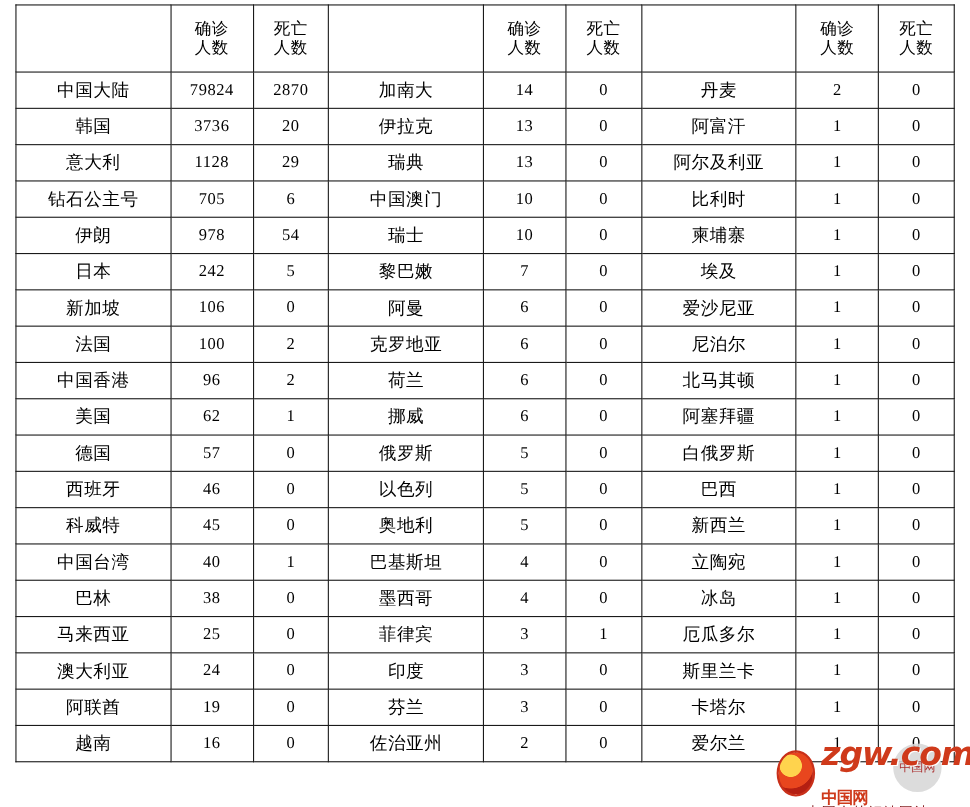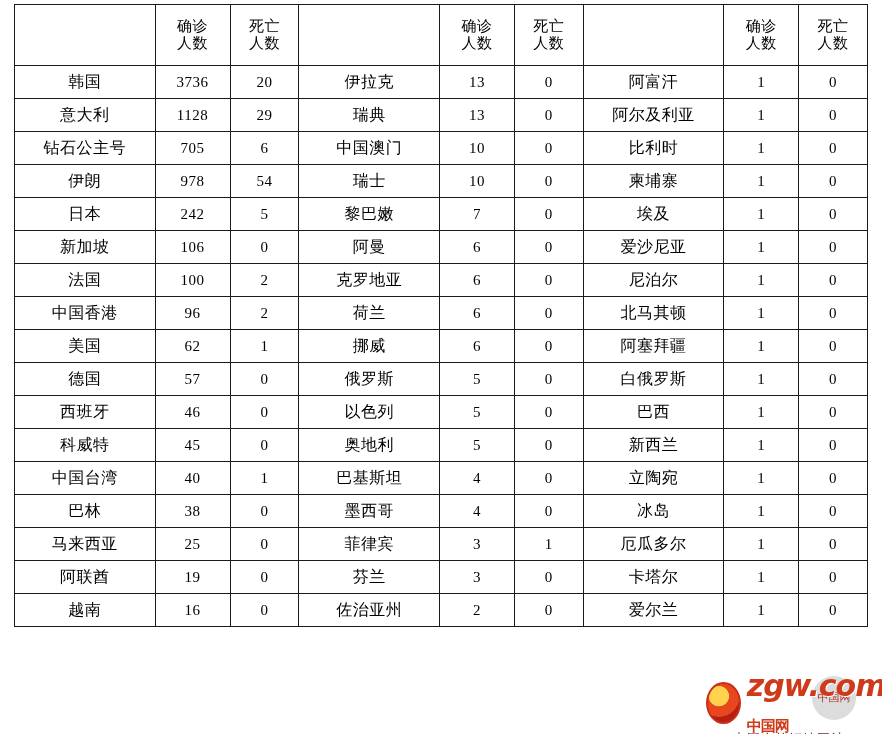--- a/index.html
+++ b/index.html
@@ -157,20 +157,31 @@
           <td>
             <span class="hdr-two">确诊</span>
             <span class="hdr-two">人数</span>
           </td>
           <td>
             <span class="hdr-two">死亡</span>
             <span class="hdr-two">人数</span>
           </td>
         </tr>
         <tr>
+          <td class="name-cell">中国大陆</td>
+          <td class="num-cell">79824</td>
+          <td class="num-cell">2870</td>
+          <td class="name-cell">加南大</td>
+          <td class="num-cell">14</td>
+          <td class="num-cell">0</td>
+          <td class="name-cell">丹麦</td>
+          <td class="num-cell">2</td>
+          <td class="num-cell">0</td>
+        </tr>
+        <tr>
           <td class="name-cell">韩国</td>
           <td class="num-cell">3736</td>
           <td class="num-cell">20</td>
           <td class="name-cell">伊拉克</td>
           <td class="num-cell">13</td>
           <td class="num-cell">0</td>
           <td class="name-cell">阿富汗</td>
           <td class="num-cell">1</td>
           <td class="num-cell">0</td>
         </tr>
@@ -318,20 +329,31 @@
           <td class="num-cell">0</td>
         </tr>
         <tr>
           <td class="name-cell">马来西亚</td>
           <td class="num-cell">25</td>
           <td class="num-cell">0</td>
           <td class="name-cell">菲律宾</td>
           <td class="num-cell">3</td>
           <td class="num-cell">1</td>
           <td class="name-cell">厄瓜多尔</td>
+          <td class="num-cell">1</td>
+          <td class="num-cell">0</td>
+        </tr>
+        <tr>
+          <td class="name-cell">澳大利亚</td>
+          <td class="num-cell">24</td>
+          <td class="num-cell">0</td>
+          <td class="name-cell">印度</td>
+          <td class="num-cell">3</td>
+          <td class="num-cell">0</td>
+          <td class="name-cell">斯里兰卡</td>
           <td class="num-cell">1</td>
           <td class="num-cell">0</td>
         </tr>
         <tr>
           <td class="name-cell">阿联酋</td>
           <td class="num-cell">19</td>
           <td class="num-cell">0</td>
           <td class="name-cell">芬兰</td>
           <td class="num-cell">3</td>
           <td class="num-cell">0</td>

